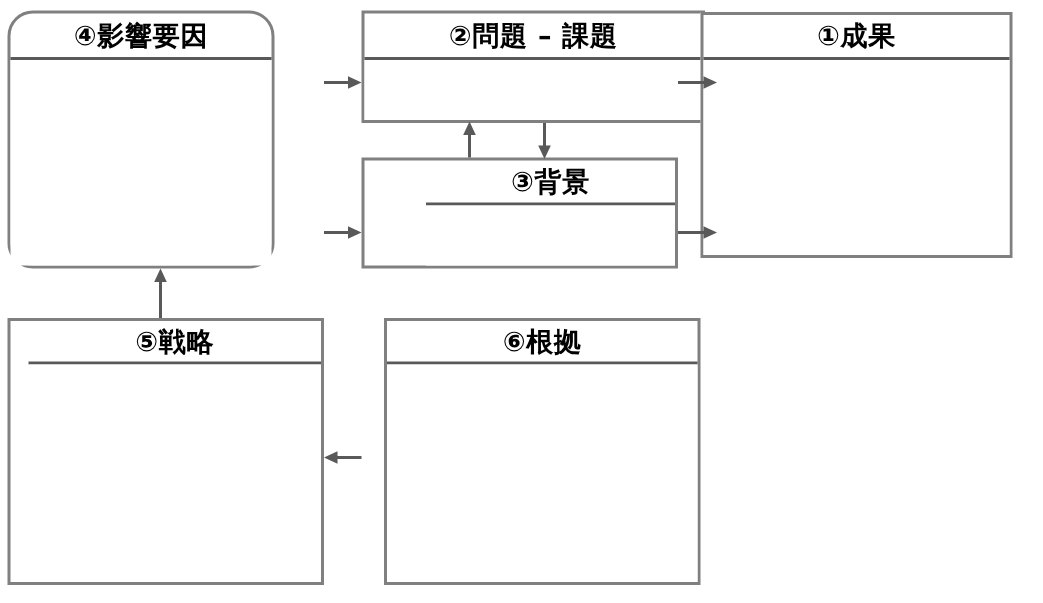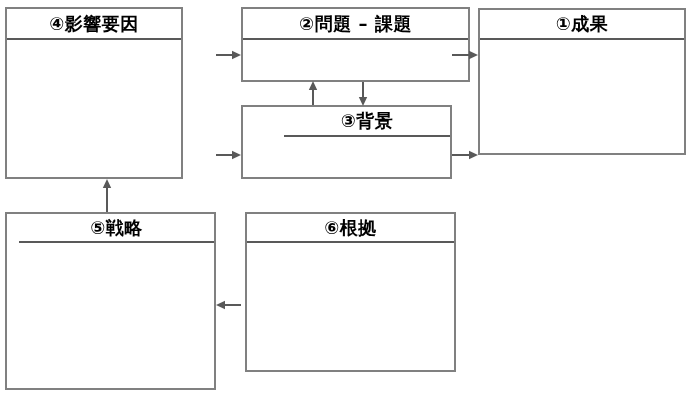--- a/index.html
+++ b/index.html
@@ -33,31 +33,31 @@
     font-weight: bold;
     color: #000000;
     letter-spacing: 0.5px;
     white-space: nowrap;
   }
   .dbox .bodyarea {
     flex: 1;
     background: #ffffff;
   }
   
-  #box-eikyo    { left: 5px;   top: 7px;   width: 178px; height: 172px; }
+  #box-eikyo    { left: 5px;   top: 7px;   width: 178px; height: 172px; border-radius: 17px; }
   #box-eikyo .hdr    { height: 31px; }
   #box-mondai   { left: 241px; top: 7px;   width: 229px; height: 75px;  }
   #box-mondai .hdr   { height: 31px; }
-  #box-seika    { left: 478px; top: 8px;   width: 208px; height: 147px; }
+  #box-seika    { left: 467px; top: 8px;   width: 208px; height: 164px; }
   #box-seika .hdr    { height: 30px; }
   #box-haikei   { left: 241px; top: 105px; width: 211px; height: 74px; padding-left: 41px;  }
   #box-haikei .hdr   { height: 30px; }
   #box-senryaku { left: 5px;   top: 212px; width: 211px; height: 178px; padding-left: 12px; }
   #box-senryaku .hdr { height: 29px; }
-  #box-konkyo   { left: 245px; top: 212px; width: 211px; height: 160px; }
+  #box-konkyo   { left: 256px; top: 212px; width: 211px; height: 178px; }
   #box-konkyo .hdr   { height: 29px; }
 
   .arrows {
     position: absolute;
     left: 0;
     top: 0;
     width: 695px;
     height: 402px;
     pointer-events: none;
   }

